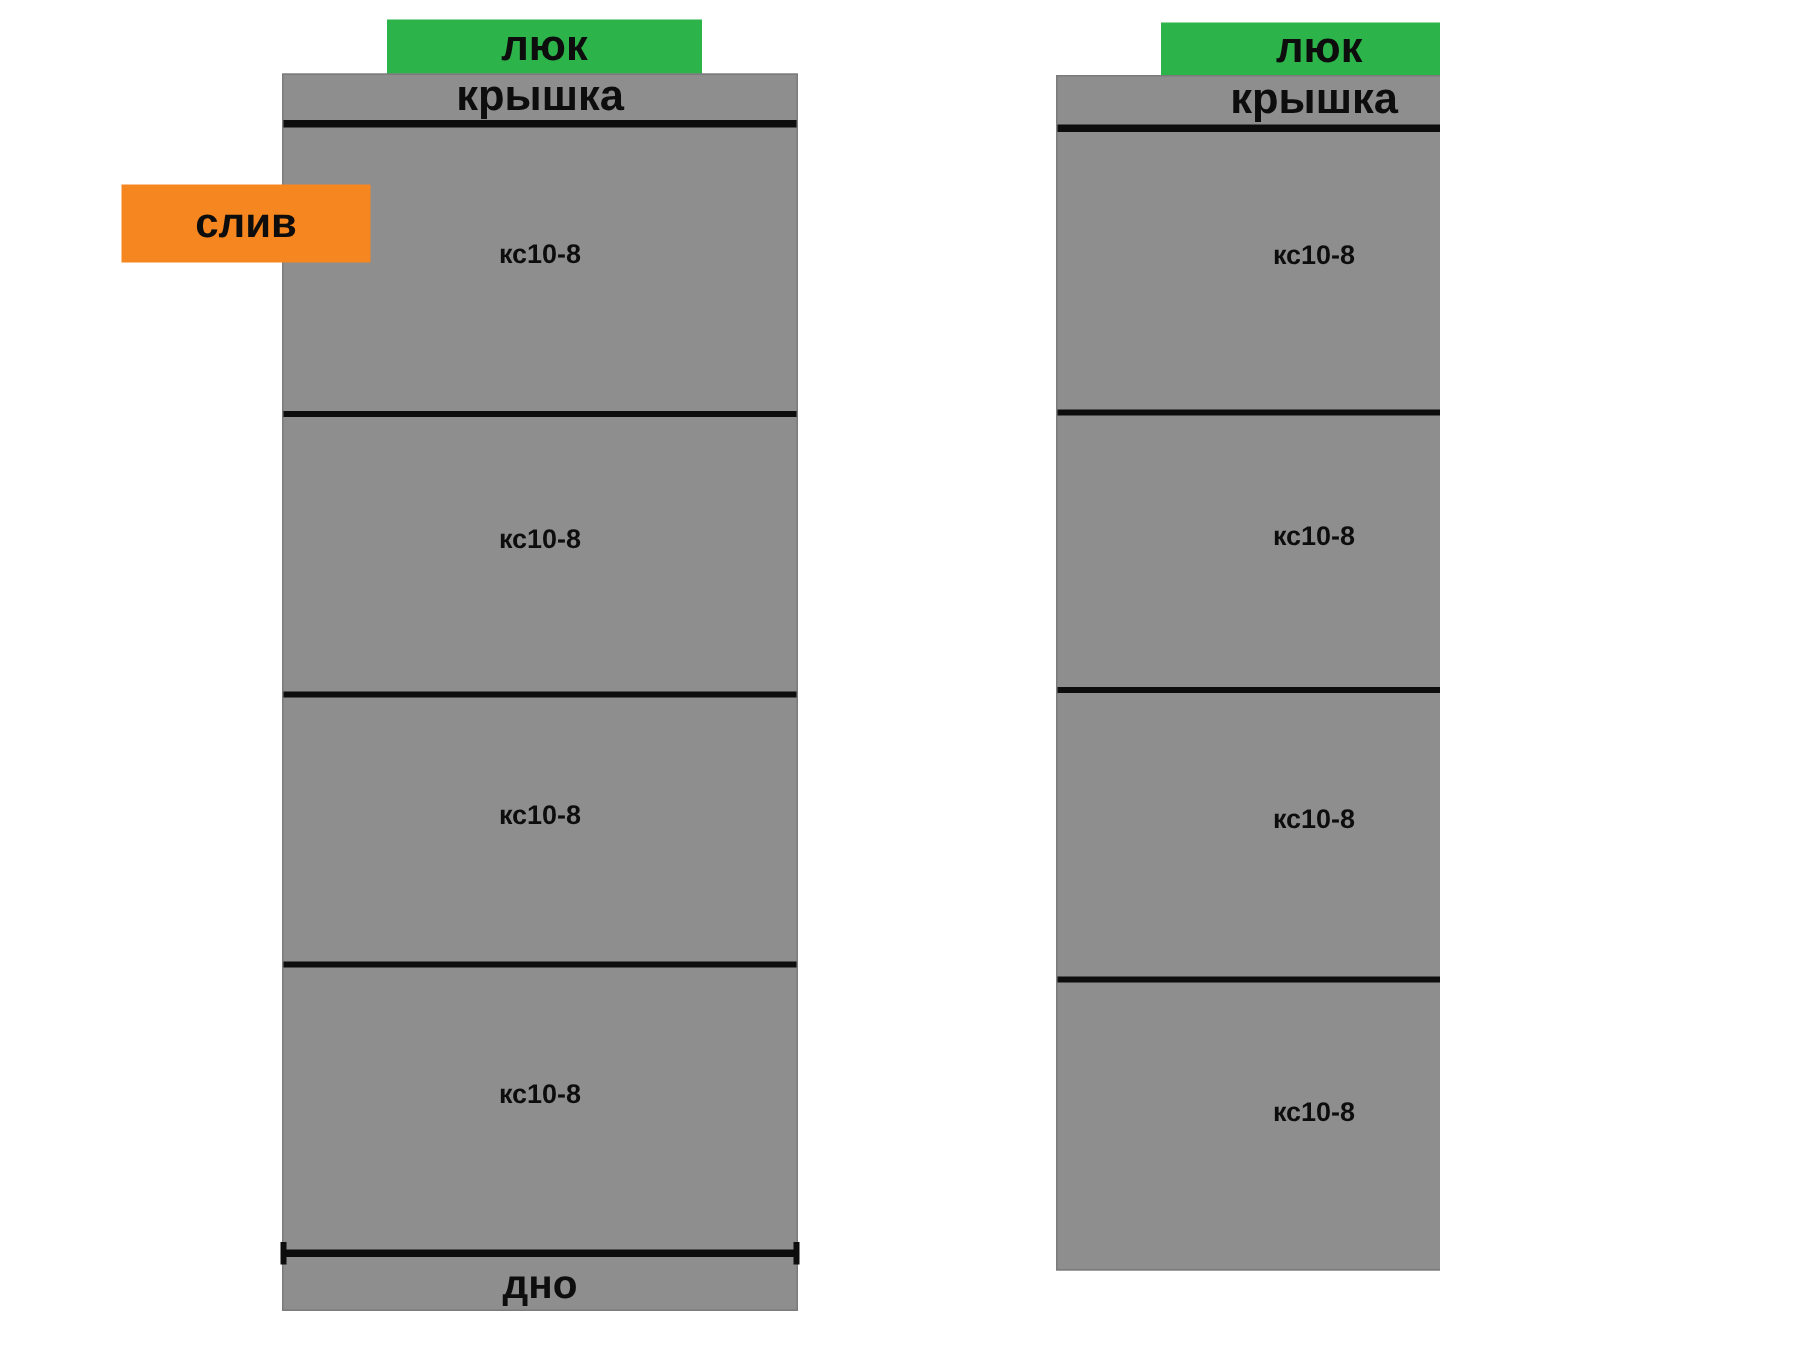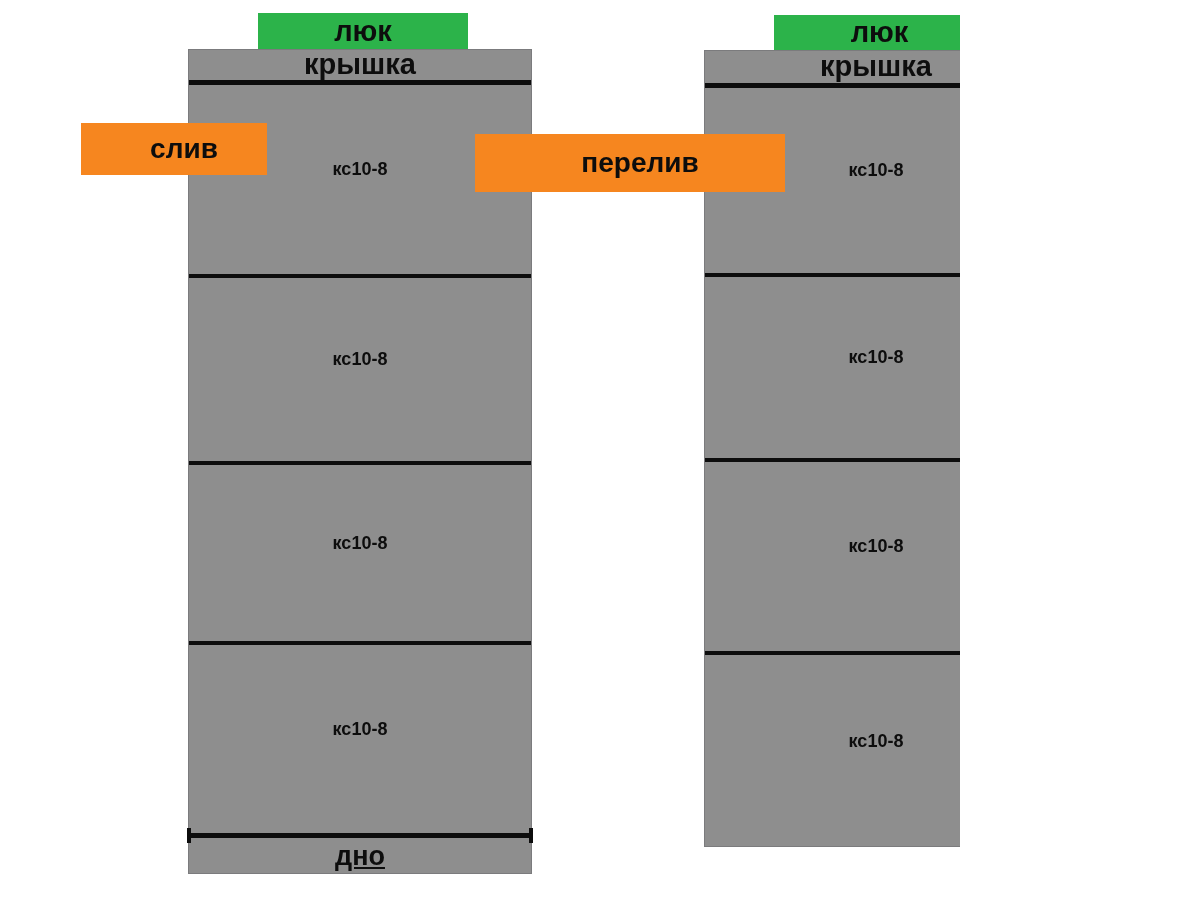--- a/index.html
+++ b/index.html
@@ -52,21 +52,21 @@
   }
   .cover {
     font-size: 29px;
     border-bottom: 5px solid var(--line-black, #0d0d0d);
   }
   .ring {
     font-size: 18px;
     border-bottom: 4px solid var(--line-black, #0d0d0d);
   }
   .ring span { transform: translateY(-10px); }
-  .bottom-band { font-size: 27px; text-decoration: underline; }
+  .bottom-band { font-size: 27px; }
 
   
   .cover-l  { height: 36px; }
   .ring-l1  { height: 193px; }
   .ring-l2  { height: 187px; }
   .ring-l3  { height: 180px; }
   .ring-l4  { height: 193px; border-bottom-width: 5px; }
   .bottom-l { height: 36px; }
 
   
@@ -89,21 +89,20 @@
 
   
   .pipe {
     position: absolute;
     background: var(--pipe-orange, #f6861f);
     display: flex;
     align-items: center;
     justify-content: center;
     font-size: 28px;
     z-index: 3;
-    padding-left: 20px;
   }
   .drain    { left: 81px;  top: 123px; width: 166px; height: 52px; }
   .overflow { left: 475px; top: 134px; width: 290px; height: 58px; }
 </style>
 </head>
 <body>
 
 <div class="canvas">
 
   <div class="hatch hatch-left">
@@ -151,17 +150,14 @@
       <span>кс10-8</span>
     </div>
     <div class="band ring ring-r4">
       <span>кс10-8</span>
     </div>
   </div>
 
   <div class="pipe drain">
     <span>слив</span>
   </div>
-  <div class="pipe overflow">
-    <span>перелив</span>
-  </div>
 
 </div>
 
 </body></html>

